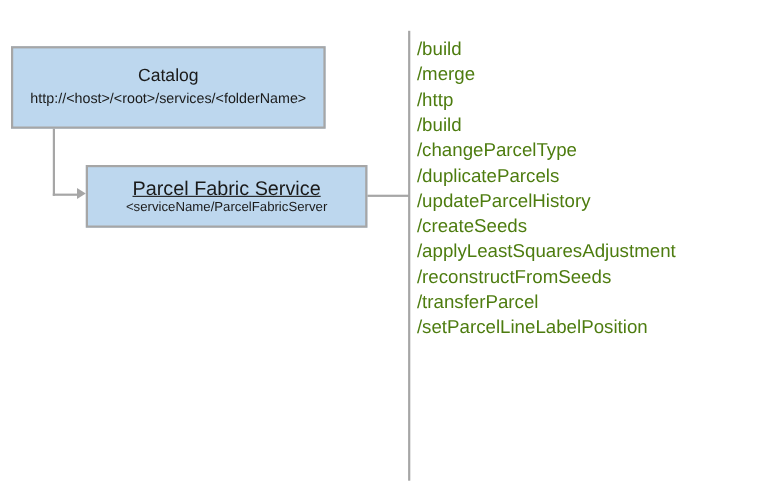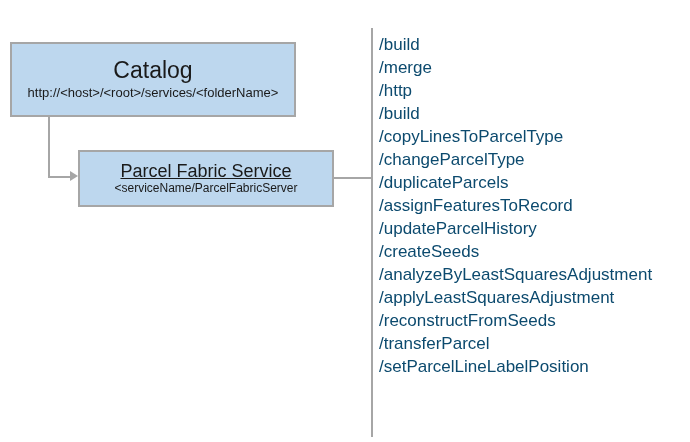--- a/index.html
+++ b/index.html
@@ -40,21 +40,21 @@
     white-space: nowrap;
   }
 
   #catalog-box {
     left: 10px;
     top: 42px;
     width: 286px;
     height: 75px;
   }
   #catalog-box .node-title {
-    font-size: 23px;
+    font-size: 16px;
     margin-bottom: 4px;
   }
   #catalog-box .node-subtitle {
     font-size: 13px;
   }
 
   #service-box {
     left: 78px;
     top: 150px;
     width: 256px;
@@ -120,21 +120,21 @@
   #ops-list {
     position: absolute;
     left: 379px;
     top: 33px;
     width: 305px;
     list-style: none;
     margin: 0;
     padding: 0;
   }
   #ops-list li {
-    color: #0c4a6e;
+    color: #4d7c0f;
     font-size: 17px;
     line-height: 23px;
     white-space: nowrap;
   }
 </style>
 </head>
 <body>
 
 <div id="canvas">
 
@@ -153,26 +153,23 @@
   </div>
 
   <div class="conn" id="conn-to-list"></div>
   <div id="list-divider"></div>
 
   <ul id="ops-list">
     <li>/build</li>
     <li>/merge</li>
     <li>/http</li>
     <li>/build</li>
-    <li>/copyLinesToParcelType</li>
     <li>/changeParcelType</li>
     <li>/duplicateParcels</li>
-    <li>/assignFeaturesToRecord</li>
     <li>/updateParcelHistory</li>
     <li>/createSeeds</li>
-    <li>/analyzeByLeastSquaresAdjustment</li>
     <li>/applyLeastSquaresAdjustment</li>
     <li>/reconstructFromSeeds</li>
     <li>/transferParcel</li>
     <li>/setParcelLineLabelPosition</li>
   </ul>
 
 </div>
 
 </body></html>

